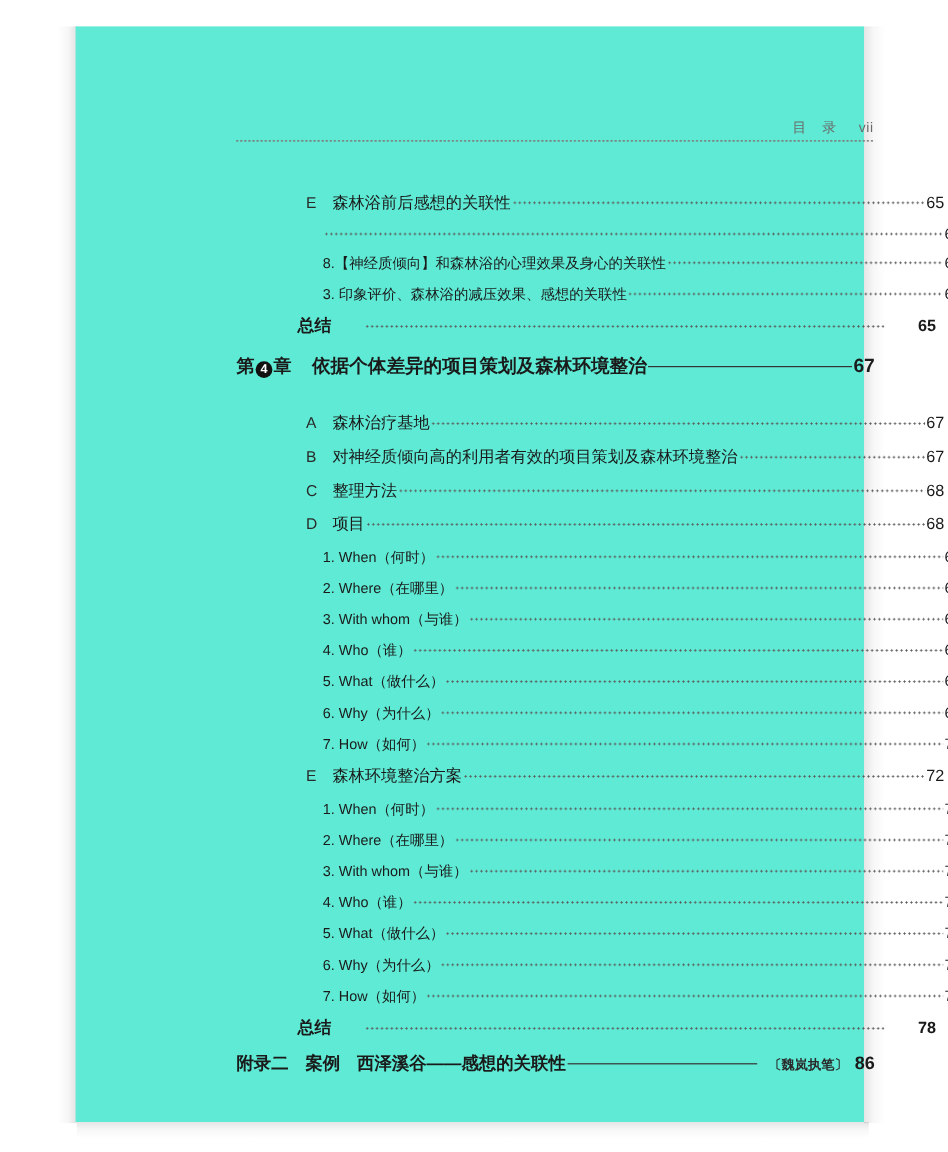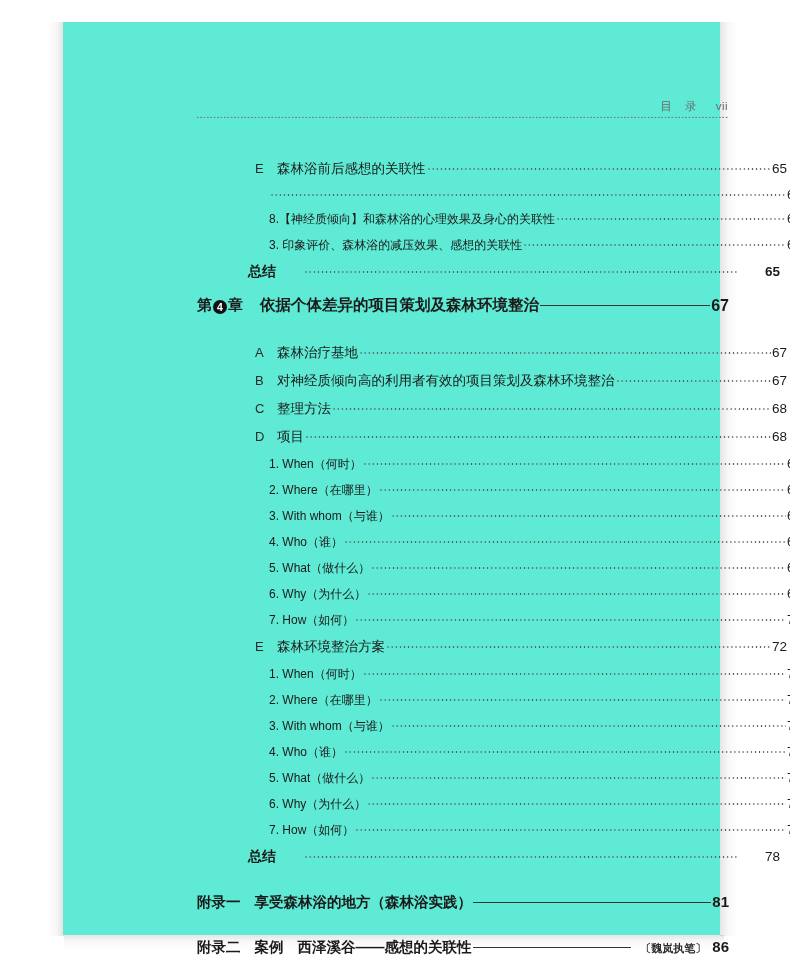--- a/index.html
+++ b/index.html
@@ -139,21 +139,21 @@
 
   
   .lvl-sum {
     padding-left: 52px;
     font-size: 14px;
     font-weight: bold;
     margin-bottom: 11px;
     gap: 27px;
   }
   .lvl-sum .pageno { font-size: 13.5px; font-weight: bold; }
-  .lvl-sum.plain .pageno { font-weight: normal; }
+  .lvl-sum.plain .pageno { font-weight: bold; }
 
   
   .lvl-chapter {
     padding-left: 1px;
     font-size: 15.5px;
     font-weight: bold;
     margin-bottom: 28px;
     align-items: center;
   }
   .lvl-chapter .chap-no {
@@ -402,28 +402,20 @@
         <span class="leader dots"></span>
         <span class="pageno">77</span>
       </div>
       <div class="toc-row lvl-sum plain">
         <span class="label-wrap">
           <span class="title">总结</span>
         </span>
         <span class="leader dots"></span>
         <span class="pageno">78</span>
       </div>
-      <div class="toc-row lvl-appendix gap-before-appendix">
-        <span class="label-wrap">
-          <span class="app-label">附录一</span>
-          <span class="title">享受森林浴的地方（森林浴实践）</span>
-        </span>
-        <span class="leader solid"></span>
-        <span class="pageno">81</span>
-      </div>
       <div class="toc-row lvl-appendix">
         <span class="label-wrap">
           <span class="app-label">附录二</span>
           <span class="app-sub">案例</span>
           <span class="title">西泽溪谷——感想的关联性</span>
         </span>
         <span class="leader solid"></span>
         <span class="note">〔魏岚执笔〕</span>
         <span class="pageno">86</span>
       </div>

